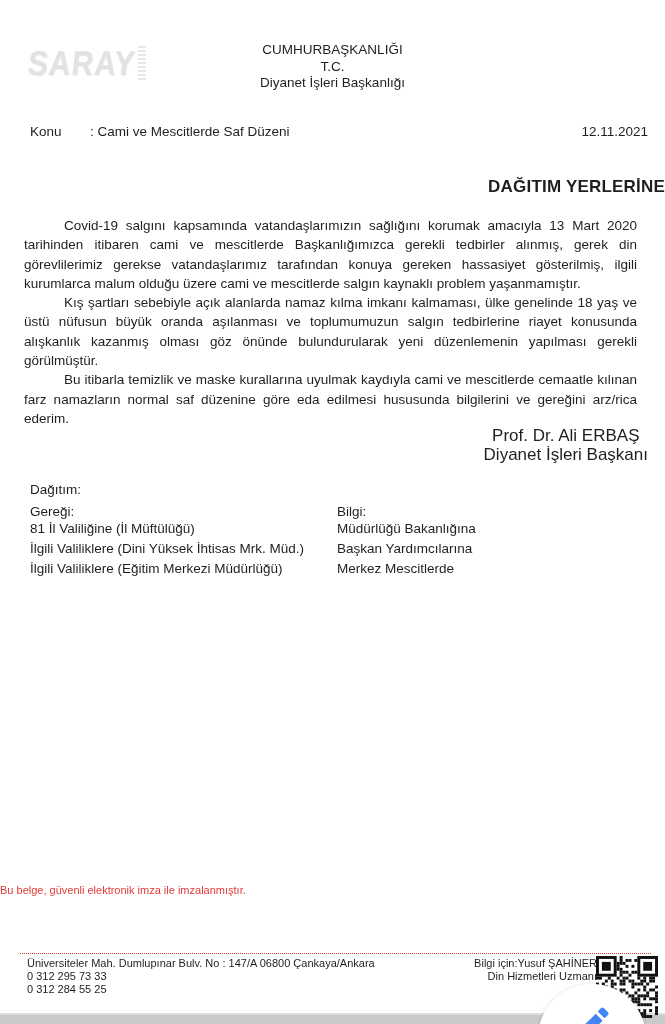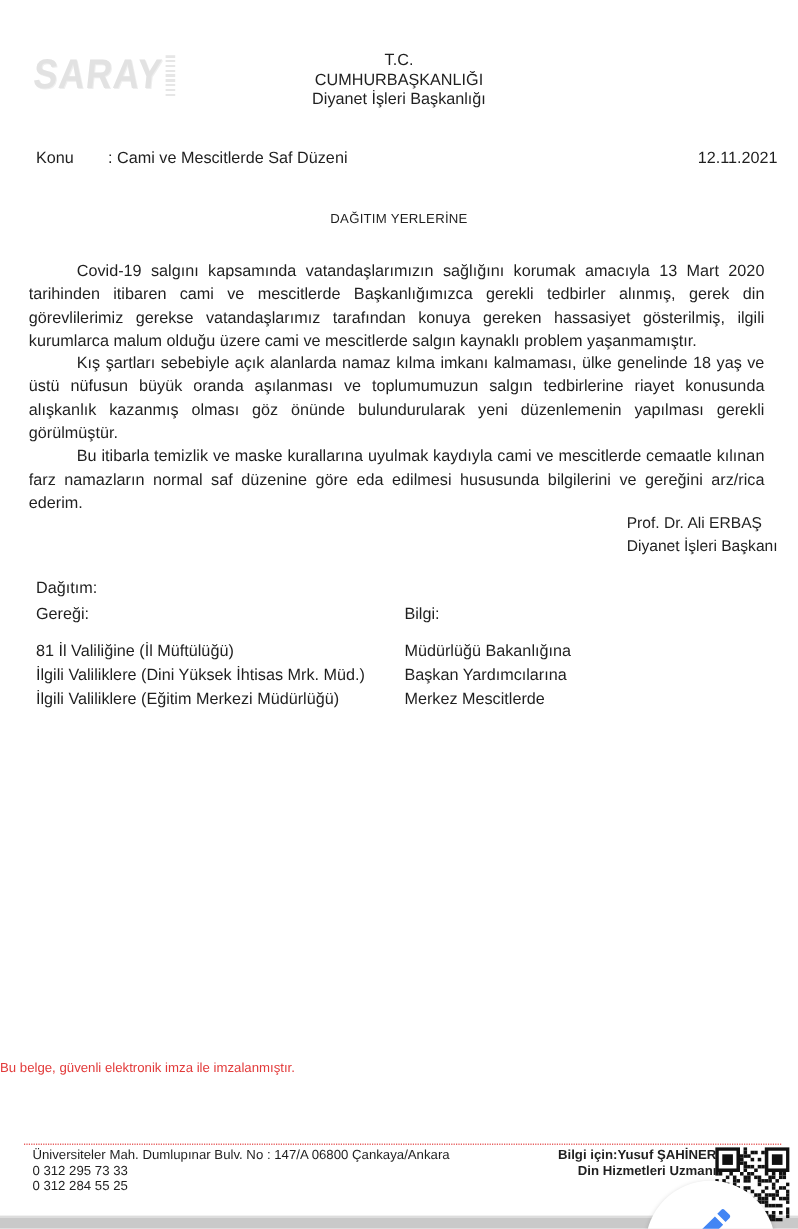--- a/index.html
+++ b/index.html
@@ -19,52 +19,52 @@
   .letterhead { position:absolute; top:42px; left:0; width:100%; text-align:center;
                 font-size:13.5px; line-height:16.5px; }
 
   
   .meta { position:absolute; top:121px; left:30px; right:17px; font-size:13.5px; line-height:21px; }
   .meta-row { display:flex; }
   .meta-label { width:60px; }
   .meta-date { position:absolute; top:0; right:0; }
 
   
-  .recipient { position:absolute; top:177px; left:0; width:100%; text-align:center;
-               font-size:11px; letter-spacing:0.2px; }
+  .recipient { position:absolute; top:177px; left:0; width:100%; text-align:right;
+               font-size:17px; letter-spacing:0.2px;font-weight:bold; }
 
   
   .body-text { position:absolute; top:216px; left:24px; width:613px;
                font-size:13.5px; line-height:19.3px; text-align:justify; }
   .body-text p { text-indent:40px; }
 
   
-  .signature { position:absolute; top:426px; right:17px; 
-               font-size:13px; line-height:19px;margin-left:36px; }
+  .signature { position:absolute; top:426px; right:17px; text-align:center;
+               font-size:17px; line-height:19px;margin-left:36px; }
 
   
   .distribution { position:absolute; top:482px; left:30px; right:20px; font-size:13.5px; }
   .dist-title { margin-bottom:7px; }
   .dist-cols { position:relative; }
   .dist-col-left { position:absolute; left:0; top:0; width:300px; }
   .dist-col-right { position:absolute; left:307px; top:0; width:280px; }
-  .dist-head { margin-bottom:14px; }
+  .dist-head { margin-bottom:0; }
   .dist-item { line-height:20px; }
 
   
   .esign-notice { position:absolute; top:884px; left:0; width:100%; text-align:left;
                   font-size:11px; color:#e23a3a; }
   .verify-row { position:absolute; top:938px; left:27px; right:15px; font-size:11px; }
   .verify-code { float:left; }
   .verify-addr { float:right; }
   .dotted-sep { position:absolute; top:953px; left:20px; right:14px;
                 border-bottom:1.5px dotted #e23a3a; }
   .addr-block { position:absolute; top:957px; left:27px; font-size:11px; line-height:13px; }
   .contact-block { position:absolute; top:957px; right:68px; text-align:right;
-                   font-size:11px; line-height:13px;font-weight:bold; }
+                   font-size:11px; line-height:13px; }
 
   
   .qr { position:absolute; top:956px; right:7px; width:62px; height:62px; }
   .qr svg { display:block; }
 
   
   .fab { position:absolute; left:538px; top:984px; width:108px; height:108px;
          background:#ffffff; border-radius:50%;
          box-shadow:0 1px 4px rgba(0,0,0,0.18); cursor:pointer; }
   .fab svg { position:absolute; left:32px; top:18px; }
@@ -79,22 +79,22 @@
 <body>
 
 <div class="page">
 
   <div class="watermark">
     <span class="wm-text">SARAY</span>
     <span class="wm-sub"></span>
   </div>
 
   <div class="letterhead">
+    <div>CUMHURBAŞKANLIĞI</div>
     <div>T.C.</div>
-    <div>CUMHURBAŞKANLIĞI</div>
     <div>Diyanet İşleri Başkanlığı</div>
   </div>
 
   <div class="meta">
     <div class="meta-row">
       <span class="meta-label">Konu</span>
       <span>: Cami ve Mescitlerde Saf Düzeni</span>
     </div>
     <div class="meta-date">12.11.2021</div>
   </div>

